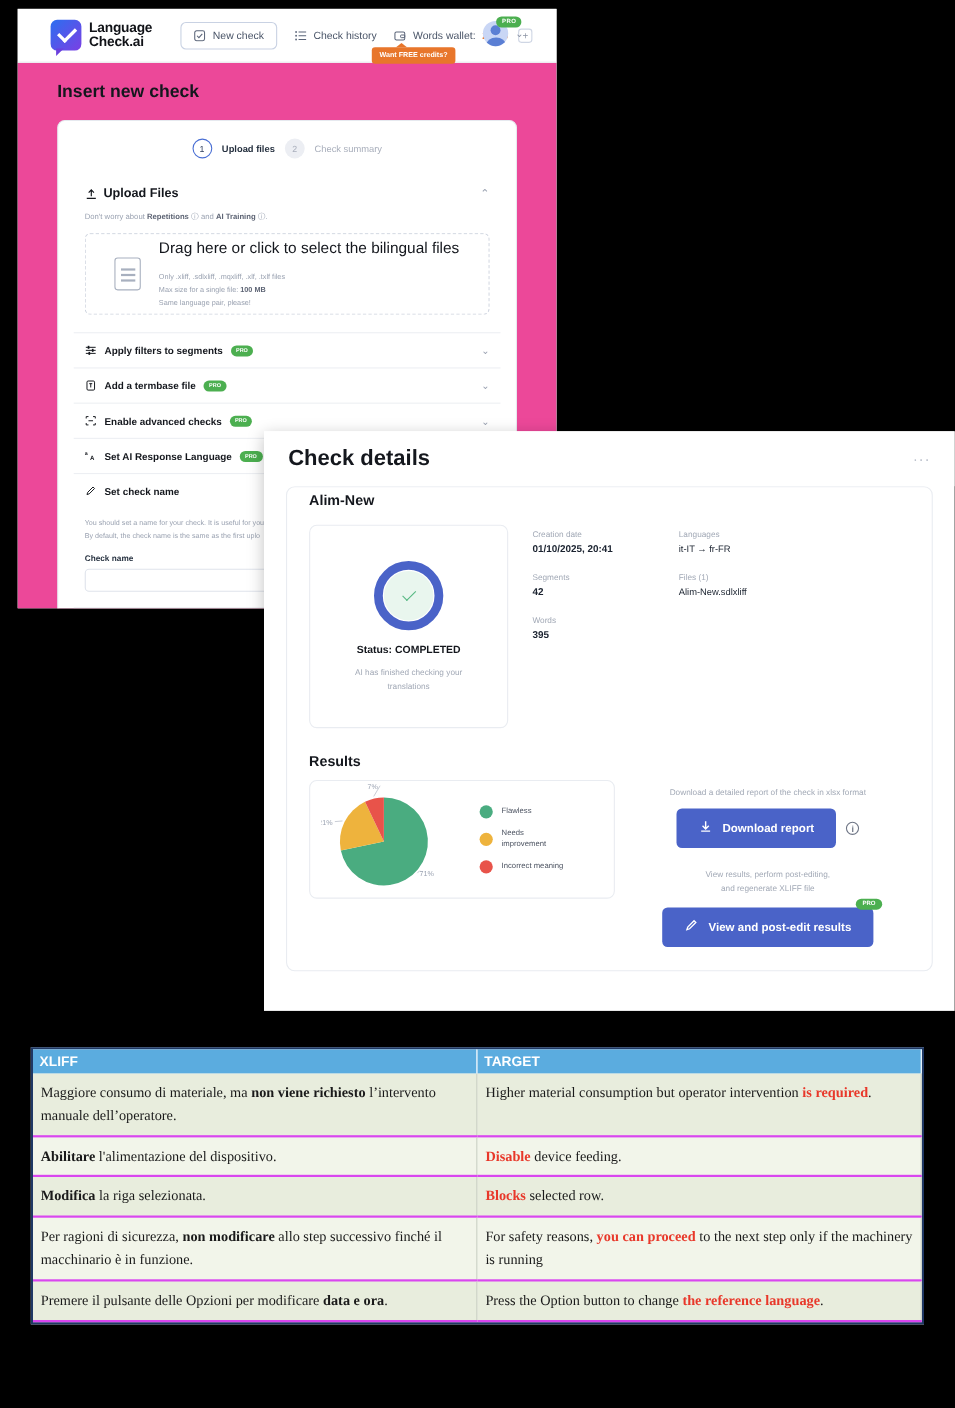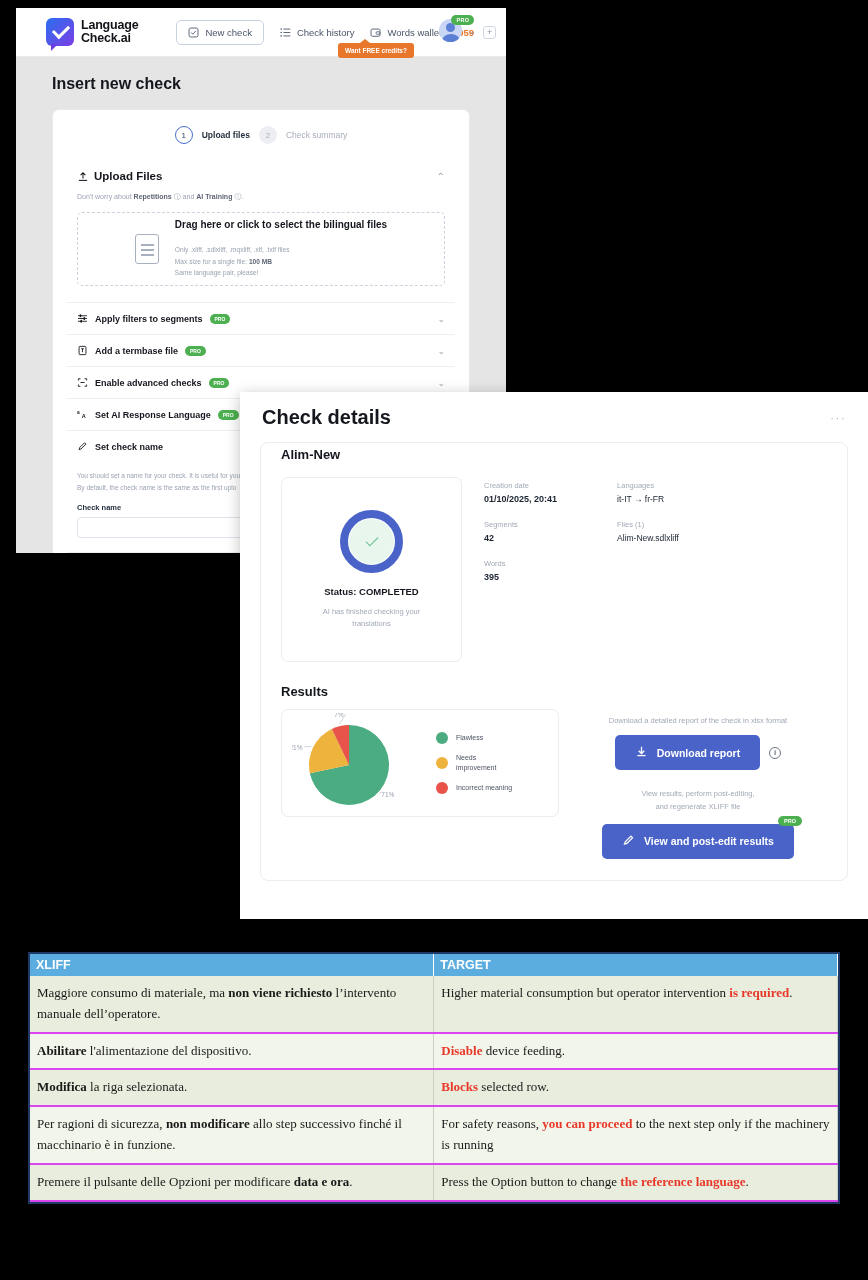--- a/index.html
+++ b/index.html
@@ -13,21 +13,21 @@
 
   
   .app-window {
     position: absolute; left: 16px; top: 8px;
     width: 490px; height: 545px;
     background: #ffffff;
     overflow: hidden;
   }
   .app-header {
     height: 49px; background:#ffffff;
-    display:flex; align-items:center; padding-left:30px; gap:16px;
+    display:flex; align-items:center; padding-left:30px; gap:4px;
     border-bottom:1px solid #e9ebef;
     position:relative;
   }
   .logo-wrap { display:flex; align-items:center; gap:7px; }
   .logo-mark {
     width:28px; height:28px; border-radius:6px;
     background: linear-gradient(135deg,#2b6ff0 0%, #7b3fe4 100%);
     position:relative;
   }
   .logo-mark:after{
@@ -70,21 +70,21 @@
   }
   .avatar:before{content:"";position:absolute;left:7px;top:4px;width:9px;height:9px;border-radius:50%;background:#5b7fd4;}
   .avatar:after{content:"";position:absolute;left:2.5px;top:15px;width:18px;height:14px;border-radius:50%;background:#5b7fd4;}
   .pro-pill{
     position:absolute; left:12px; top:-4px; z-index:3;
     background:#4caf50;color:#fff;font-size:5.5px;font-weight:bold;
     padding:2px 5px;border-radius:7px;letter-spacing:.3px;
   }
   .chev-sm{font-size:9px;color:#8d95a5;}
 
-  .app-body { padding: 18px 36px 0 36px; background:#e5e5e5;}
+  .app-body { padding: 18px 36px 0 36px; background:#ec4899;}
   .page-title { font-size:16px; font-weight:bold; color:#14171d; margin-bottom:16px;}
   .card {
     border:1px solid #e6e9ef; border-radius:7px; background:#fff;
     padding:16px 14px 0 14px;
   }
   .stepper{ display:flex; align-items:center; justify-content:center; gap:9px; margin-bottom:20px;}
   .step-num{
     width:18px;height:18px;border-radius:50%;border:1.4px solid #4a6fd4;
     display:flex;align-items:center;justify-content:center;font-size:8px;color:#31415e;
   }
@@ -98,21 +98,21 @@
   .sec-chev{margin-left:auto;color:#9aa2b1;font-size:10px;}
   .sec-note{ font-size:7px;color:#9aa2b1;padding:0 10px 10px 10px;}
   .sec-note b{color:#5d6474;}
   .dropzone{
     border:1.3px dashed #cdd3de; border-radius:5px; margin:0 10px 16px 10px;
     height:74px; display:flex;align-items:center;justify-content:center;gap:16px;
   }
   .dz-icon{width:24px;height:30px;border:1.6px solid #a8b0bf;border-radius:3px;position:relative;}
   .dz-icon:before{content:"";position:absolute;left:5px;top:9px;width:13px;height:1.5px;background:#a8b0bf;
     box-shadow:0 5px 0 #a8b0bf, 0 10px 0 #a8b0bf;}
-  .dz-t1{font-size:10px;font-weight:bold;color:#14171d;margin-bottom:14px;}
+  .dz-t1{font-size:14px;font-weight:normal;color:#14171d;margin-bottom:14px;}
   .dz-t2{font-size:6.6px;color:#9aa2b1;line-height:1.75;}
   .dz-t2 b{color:#5d6474;}
   .row-item{
     border-top:1px solid #edeff3; display:flex;align-items:center;gap:7px;
     padding:10px 10px; font-size:9px;font-weight:bold;color:#14171d;
   }
   .pro-badge-sm{background:#4caf50;color:#fff;font-size:5px;font-weight:bold;padding:2px 5px;border-radius:6px;}
   .row-chev{margin-left:auto;color:#9aa2b1;font-size:9px;font-weight:normal;}
   .name-body{ padding:8px 10px 0 10px;}
   .name-desc{font-size:6.5px;color:#9aa2b1;line-height:1.85;}

